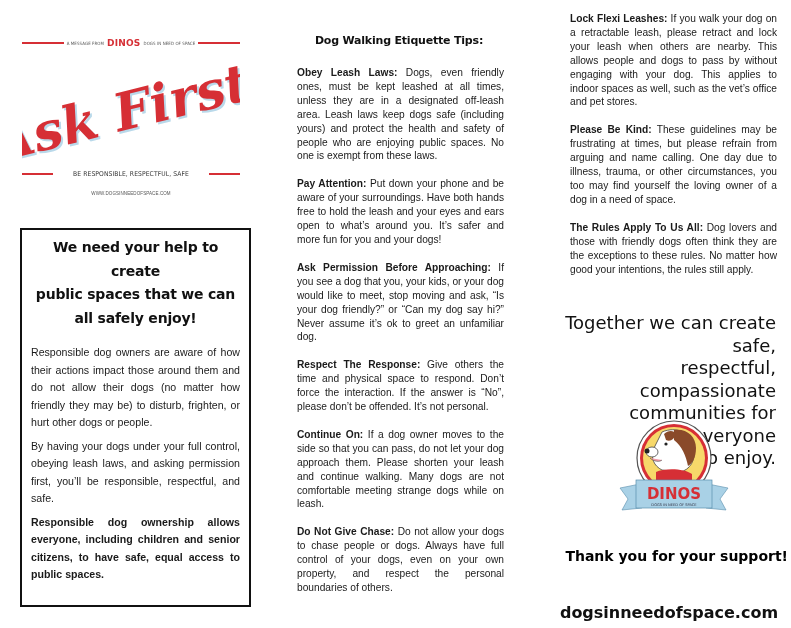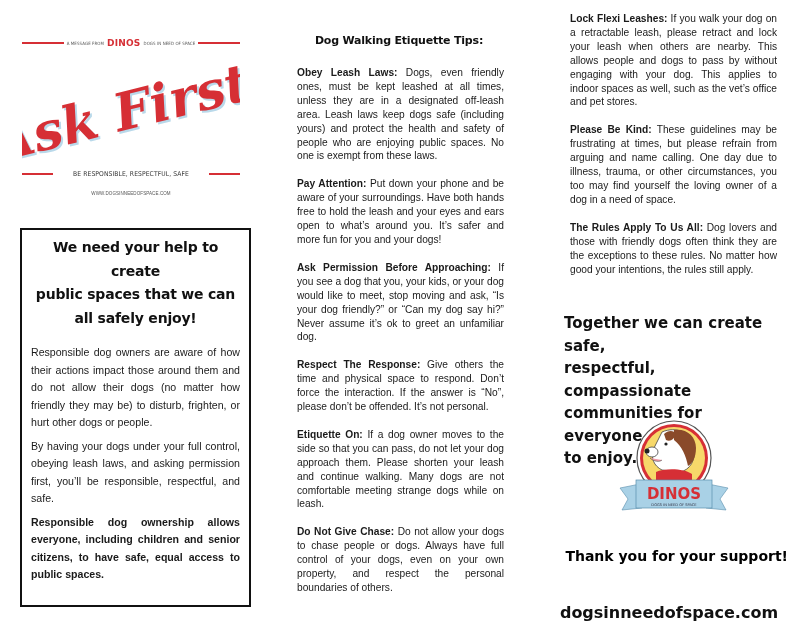--- a/index.html
+++ b/index.html
@@ -30,21 +30,21 @@
   
   #panel-mid { left: 268px; width: 262px; }
   .tips-title { position: absolute; top: 34px; left: 0; width: 262px; text-align: center; font-family: "DejaVu Sans", sans-serif; font-weight: bold; font-size: 11px; color: #111; letter-spacing: -0.2px; }
   .tips { position: absolute; top: 66px; left: 29px; width: 207px; }
   .tip { font-family: "Liberation Sans", sans-serif; font-size: 10.2px; line-height: 13.9px; text-align: justify; color: #1a1a1a; margin-bottom: 14px; }
   .tip .tip-label { font-weight: bold; }
 
   
   #panel-right { left: 530px; width: 261px; }
   .rtips { position: absolute; top: 12px; left: 40px; width: 207px; }
-  .closing { position: absolute; top: 312px; left: 34px; width: 212px; text-align: left; font-family: "DejaVu Sans", sans-serif; font-weight: bold; font-size: 15px; line-height: 22.5px; color: #111; }
+  .closing { position: absolute; top: 312px; left: 34px; width: 212px; text-align: right; font-family: "DejaVu Sans", sans-serif; font-weight: normal; font-size: 18px; line-height: 22.5px; color: #111; }
   .dinos-logo { position: absolute; left: 88px; top: 418px; width: 112px; height: 104px; }
   .thanks { position: absolute; top: 548px; left: 20px; width: 238px; text-align: right; font-family: "DejaVu Sans", sans-serif; font-weight: bold; font-size: 14px; color: #000000; }
   .learn { position: absolute; top: 583px; left: 20px; width: 238px; text-align: center; font-family: "DejaVu Sans", sans-serif; font-weight: bold; font-size: 9.8px; color: #111; }
   .site { position: absolute; top: 603px; left: 20px; width: 238px; text-align: center; font-family: "DejaVu Sans", sans-serif; font-weight: bold; font-size: 16px; color: #111; }
 </style>
 </head>
 <body>
 
 <section class="panel" id="panel-left">
   <div class="logo-block">
@@ -79,21 +79,21 @@
   </div>
 </section>
 
 <section class="panel" id="panel-mid">
   <h1 class="tips-title">Dog Walking Etiquette Tips:</h1>
   <div class="tips">
     <p class="tip"><span class="tip-label">Obey Leash Laws:</span><span> Dogs, even friendly ones, must be kept leashed at all times, unless they are in a designated off-leash area. Leash laws keep dogs safe (including yours) and protect the health and safety of people who are enjoying public spaces. No one is exempt from these laws.</span></p>
     <p class="tip"><span class="tip-label">Pay Attention:</span><span> Put down your phone and be aware of your surroundings. Have both hands free to hold the leash and your eyes and ears open to what’s around you. It’s safer and more fun for you and your dogs!</span></p>
     <p class="tip"><span class="tip-label">Ask Permission Before Approaching:</span><span> If you see a dog that you, your kids, or your dog would like to meet, stop moving and ask, “Is your dog friendly?” or “Can my dog say hi?” Never assume it’s ok to greet an unfamiliar dog.</span></p>
     <p class="tip"><span class="tip-label">Respect The Response:</span><span> Give others the time and physical space to respond. Don’t force the interaction. If the answer is “No”, please don’t be offended. It’s not personal.</span></p>
-    <p class="tip"><span class="tip-label">Etiquette On:</span><span> If a dog owner moves to the side so that you can pass, do not let your dog approach them. Please shorten your leash and continue walking. Many dogs are not comfortable meeting strange dogs while on leash.</span></p>
+    <p class="tip"><span class="tip-label">Continue On:</span><span> If a dog owner moves to the side so that you can pass, do not let your dog approach them. Please shorten your leash and continue walking. Many dogs are not comfortable meeting strange dogs while on leash.</span></p>
     <p class="tip"><span class="tip-label">Do Not Give Chase:</span><span> Do not allow your dogs to chase people or dogs. Always have full control of your dogs, even on your own property, and respect the personal boundaries of others.</span></p>
   </div>
 </section>
 
 <section class="panel" id="panel-right">
   <div class="rtips">
     <p class="tip"><span class="tip-label">Lock Flexi Leashes:</span><span> If you walk your dog on a retractable leash, please retract and lock your leash when others are nearby. This allows people and dogs to pass by without engaging with your dog. This applies to indoor spaces as well, such as the vet’s office and pet stores.</span></p>
     <p class="tip"><span class="tip-label">Please Be Kind:</span><span> These guidelines may be frustrating at times, but please refrain from arguing and name calling. One day due to illness, trauma, or other circumstances, you too may find yourself the loving owner of a dog in a need of space.</span></p>
     <p class="tip"><span class="tip-label">The Rules Apply To Us All:</span><span> Dog lovers and those with friendly dogs often think they are the exceptions to these rules. No matter how good your intentions, the rules still apply.</span></p>
   </div>

